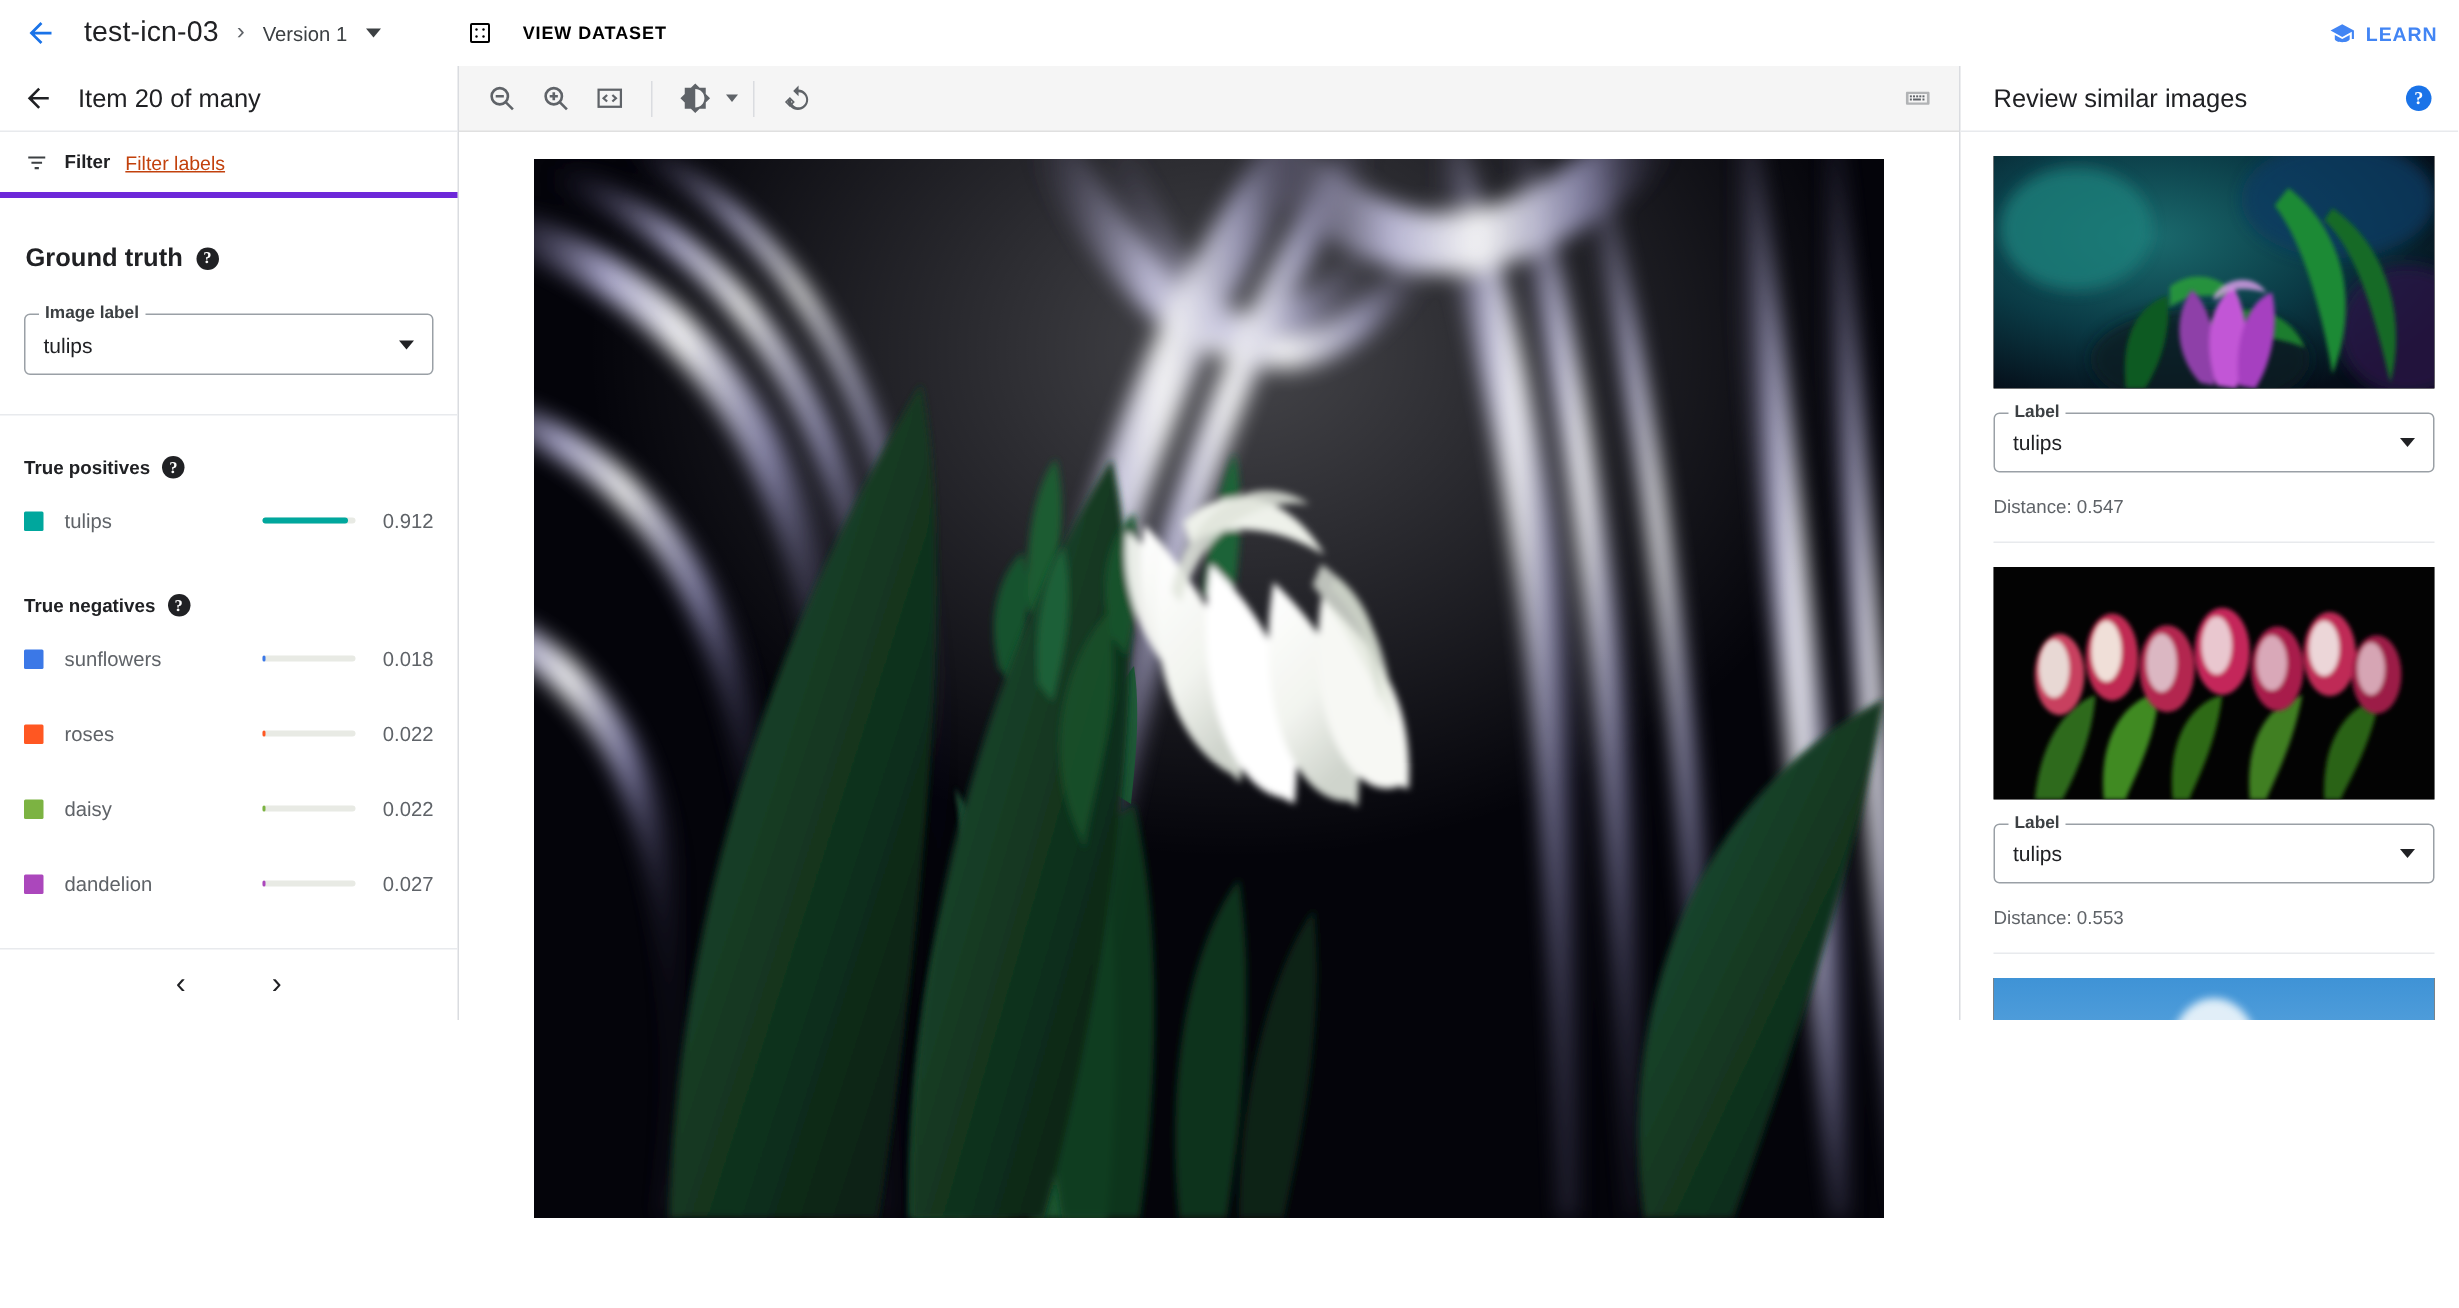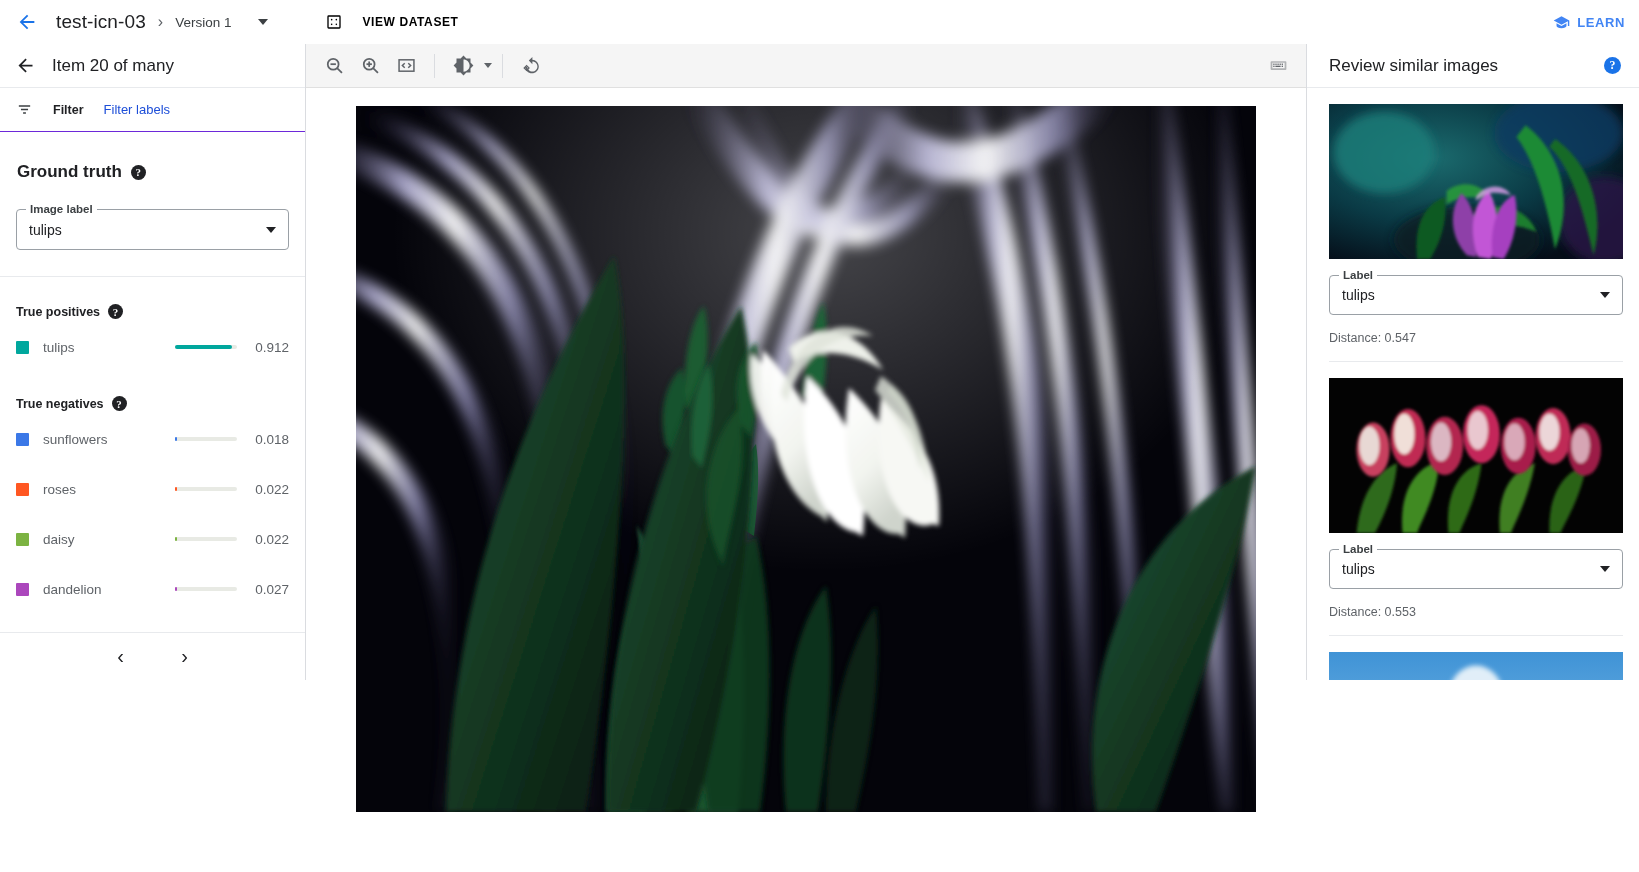--- a/index.html
+++ b/index.html
@@ -20,21 +20,21 @@
   }
   .back-arrow {
     width: 34px; height: 34px; display: flex; align-items: center; justify-content: center;
     color: #1a73e8; cursor: pointer; border-radius: 50%;
   }
   .model-name {
     font-size: 19px; color: #202124; margin-left: 12px; letter-spacing: .1px;
   }
   .crumb-sep { color: #5f6368; margin: 0 12px; font-size: 16px; display:flex; align-items:center;}
   .version-sel {
-    display: flex; align-items: center; gap: 27px; cursor: pointer; text-align: right;
+    display: flex; align-items: center; gap: 13px; cursor: pointer; text-align: right;
   }
   .version-sel .vtxt { font-size: 13.5px; color: #3c4043; }
   .caret {
     width: 0; height: 0; border-left: 5px solid transparent; border-right: 5px solid transparent;
     border-top: 6px solid #3c4043;
   }
   .view-dataset {
     display: flex; align-items: center; gap: 20px; margin-left: 58px; cursor: pointer;
     color: #000000; font-size: 12px; font-weight: 600; letter-spacing: .6px;
   }
@@ -69,24 +69,24 @@
     border-right: 1px solid #dadce0; background: #fff;
   }
   .lp-head {
     height: 44px; min-height: 44px; display: flex; align-items: center;
     padding: 0 8px; border-bottom: 1px solid #e8eaed;
   }
   .lp-head .ico { width: 34px; height: 34px; display:flex; align-items:center; justify-content:center; color:#202124; cursor:pointer;}
   .lp-title { font-size: 17px; color: #202124; margin-left: 10px; }
   .lp-filter {
     height: 44px; min-height: 44px; display: flex; align-items: center;
-    padding: 0 16px; border-bottom: 1px solid #6d28d9; gap: 20px;
+    padding: 0 16px; border-bottom: 4px solid #6d28d9; gap: 10px;
   }
   .filter-label { font-size: 12.5px; font-weight: 700; color: #202124; }
-  .filter-ph { font-size: 13px; color: #1d4ed8; }
+  .filter-ph { font-size: 13px; color: #c2410c; text-decoration: underline; }
 
   .lp-scroll { flex: 1; overflow: hidden; padding: 0 16px; }
   .gt-title {
     display: flex; align-items: center; gap: 9px;
     font-size: 17px; font-weight: 700; color: #202124;
     margin: 30px 0 0 0; padding-left: 1px;
   }
   .help-dark {
     width: 15px; height: 15px; border-radius: 50%; background: #202124; color: #fff;
     font-size: 11px; font-weight: 700; display: flex; align-items: center; justify-content: center;

